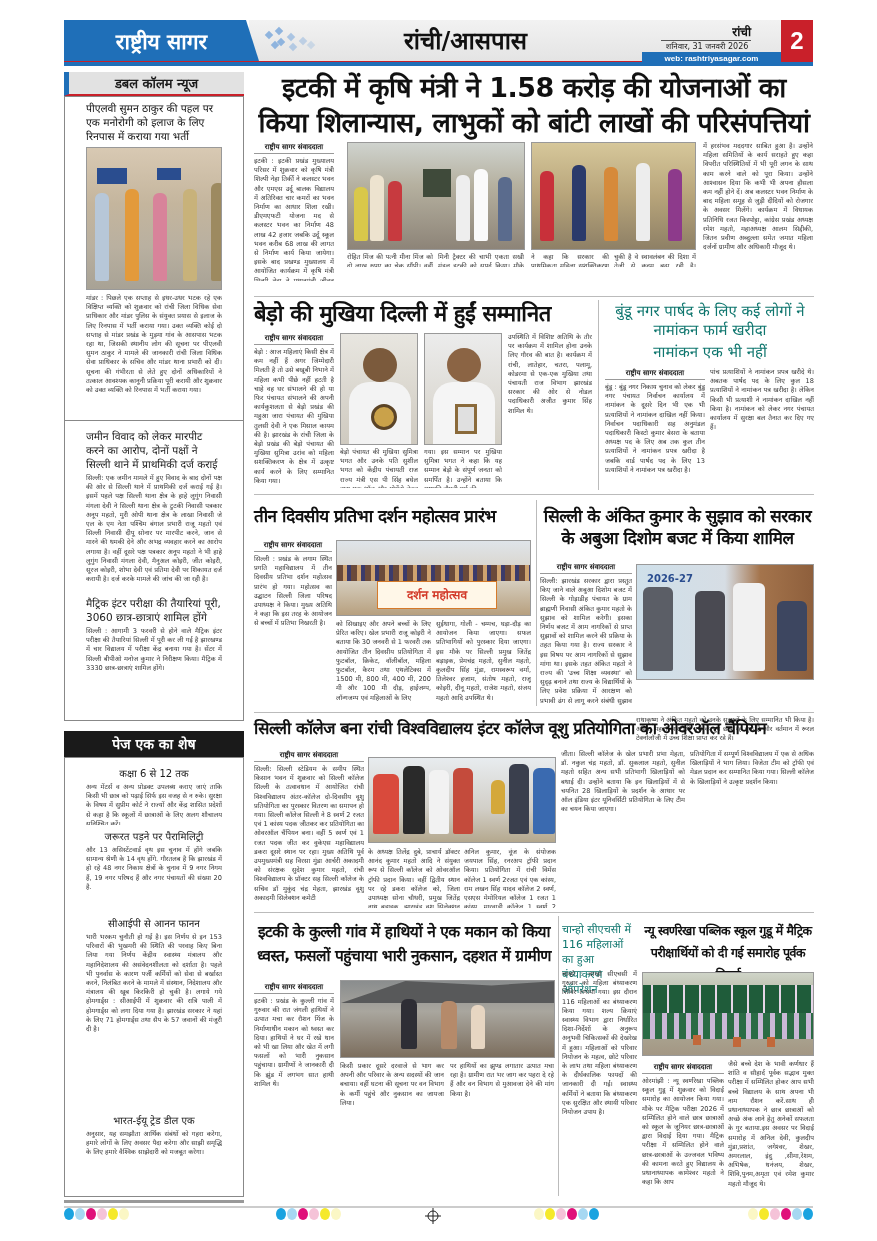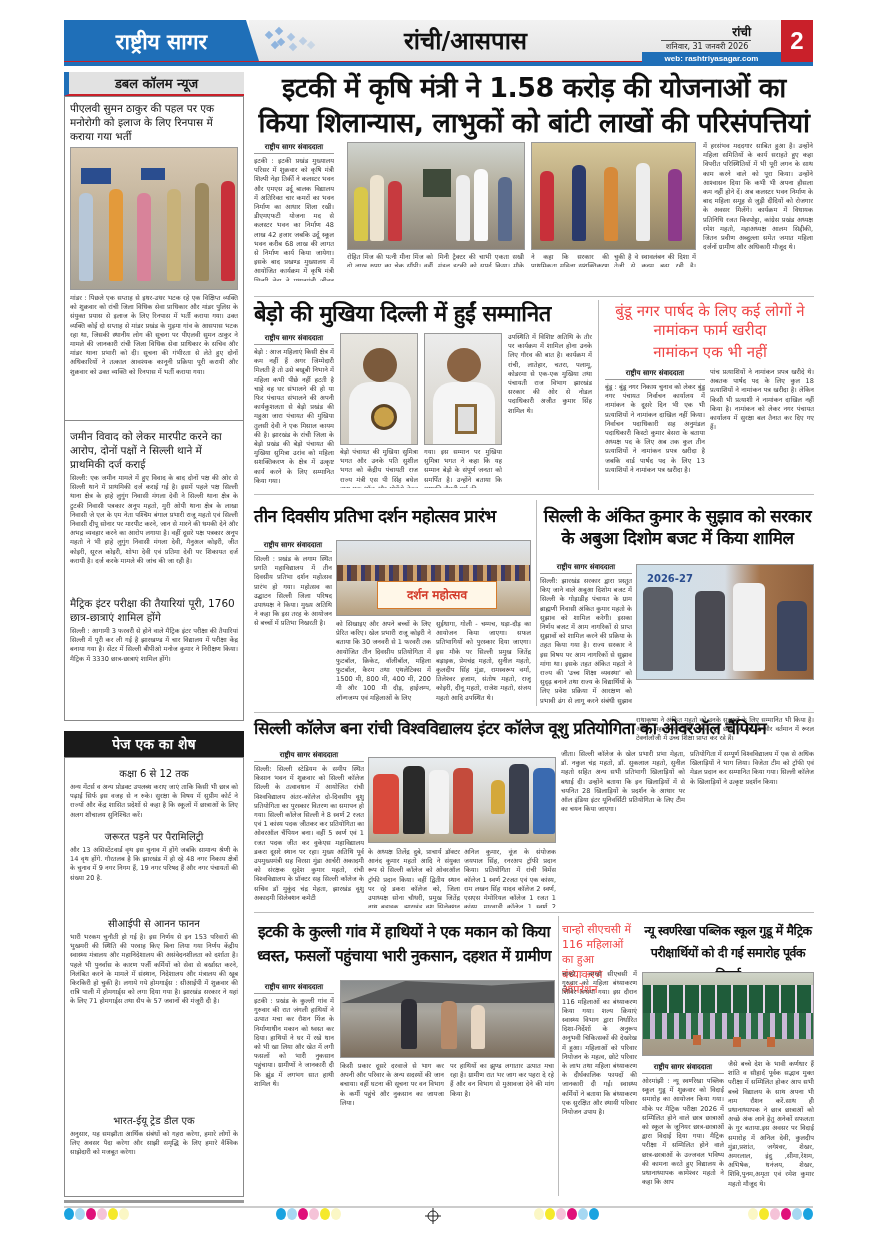--- a/index.html
+++ b/index.html
@@ -17,34 +17,34 @@
   .mast-section { position: absolute; left: 340px; top: 3px; font-family: "DejaVu Serif", serif; font-weight: bold; font-size: 24px; color: #111; }
   .mast-city { position: absolute; left: 597px; top: 3px; width: 90px; text-align: right; font-size: 12px; font-weight: bold; color: #111; border-bottom: 1px solid #555; }
   .mast-date { position: absolute; left: 588px; top: 20px; width: 110px; text-align: center; font-size: 8px; color: #222; }
   .mast-page { position: absolute; left: 717px; top: 0; width: 32px; height: 41px; background: #c9202a; color: #fff; font-weight: bold; font-size: 24px; display: flex; align-items: center; justify-content: center; font-family: "Liberation Sans", sans-serif; }
   .mast-bar { position: absolute; left: 0; top: 41px; width: 749px; height: 5px; background: #1f6fb8; border-top: 1px solid #c9202a; }
   .mast-web { position: absolute; left: 578px; top: 32px; width: 139px; height: 13px; background: #1f6fb8; color: #fff; font-size: 8px; font-weight: bold; text-align: center; line-height: 13px; font-family: "Liberation Sans", sans-serif; }
 
   
   .left-col { position: absolute; left: 64px; top: 72px; width: 180px; }
   .box-head { background: #e2e2e2; border-left: 5px solid #1f6fb8; border-bottom: 2px solid #c9202a; height: 24px; text-align: center; font-weight: bold; font-size: 13px; line-height: 24px; }
-  .box { border: 1px solid #888; padding: 4px 5px; }
+  .box { border: 1px solid #888; padding: 4px 21px; }
   .headline-sm { font-size: 10.5px; line-height: 14px; color: #111; }
   .photo { background: linear-gradient(135deg, #c9bda8, #8f8676 40%, #b7a68e 70%, #6d655a); border: 1px solid #999; position: relative; overflow: hidden; }
   .photo .fig { position: absolute; bottom: 8px; width: 14px; border-radius: 6px 6px 2px 2px; }
   .body-text { font-size: 6.6px; line-height: 9.2px; color: #333; text-align: justify; }
   .sub-head { font-size: 10.5px; line-height: 14px; margin: 4px 0 3px; }
   .black-head { background: #1a1a1a; color: #fff; font-weight: bold; font-size: 14px; height: 26px; line-height: 26px; text-align: center; margin-top: 10px; }
   .center-sub { text-align: center; font-size: 10px; margin: 4px 0 3px; }
 
   
   .main-head { position: absolute; font-family: "DejaVu Sans", sans-serif; font-weight: bold; color: #111; letter-spacing: -0.5px; }
   .byline { font-size: 7px; text-align: center; border-bottom: 1px solid #999; padding-bottom: 2px; margin-bottom: 3px; color: #222; font-weight: bold; }
   .col { position: absolute; }
-  .light-head { position: absolute; text-align: center; color: #ef4444; font-weight: normal; }
+  .light-head { position: absolute; text-align: center; color: #0f766e; font-weight: normal; }
   .caption { position: absolute; }
   .rule-v { position: absolute; width: 1px; background: #bbb; }
   .rule-h { position: absolute; height: 1px; background: #bbb; }
 
   
   .footer-line { position: absolute; left: 64px; top: 1206px; width: 749px; height: 2px; background: #ccc; }
   .footer-gray { position: absolute; left: 64px; top: 1200px; width: 180px; height: 3px; background: #999; }
   .dots { position: absolute; top: 1208px; display: flex; gap: 1px; }
   .dots span { width: 10px; height: 12px; border-radius: 50%; display: inline-block; }
   .reg-mark { position: absolute; left: 425px; top: 1208px; width: 16px; height: 16px; }
@@ -85,21 +85,21 @@
       <div class="fig" style="left:66px;height:88px;background:#d8839a;"></div>
       <div class="fig" style="left:96px;height:92px;background:#c8b27a;"></div>
       <div class="fig" style="left:124px;height:98px;background:#9d8a60;"></div>
       <div class="fig" style="left:150px;height:100px;background:#c8303a;"></div>
     </div>
     <div class="body-text" style="height:128px;overflow:hidden;">मांडर : पिछले एक सप्ताह से इधर-उधर भटक रहे एक विक्षिप्त व्यक्ति को शुक्रवार को रांची जिला विधिक सेवा प्राधिकार और मांडर पुलिस के संयुक्त प्रयास से इलाज के लिए रिनपास में भर्ती कराया गया। उक्त व्यक्ति कोई दो सप्ताह से मांडर प्रखंड के मुड़मा गांव के आसपास भटक रहा था, जिसकी स्थानीय लोग की सूचना पर पीएलवी सुमन ठाकुर ने मामले की जानकारी रांची जिला विधिक सेवा प्राधिकार के सचिव और मांडर थाना प्रभारी को दी। सूचना की गंभीरता से लेते हुए दोनों अधिकारियों ने तत्काल आवश्यक कानूनी प्रक्रिया पूरी करायी और शुक्रवार को उक्त व्यक्ति को रिनपास में भर्ती कराया गया।</div>
   </div>
   <div class="box" style="border-top:none;height:300px;">
     <div class="sub-head">जमीन विवाद को लेकर मारपीट करने का आरोप, दोनों पक्षों ने सिल्ली थाने में प्राथमिकी दर्ज कराई</div>
     <div class="body-text" style="height:118px;overflow:hidden;">सिल्ली: एक जमीन मामले में हुए विवाद के बाद दोनों पक्ष की ओर से सिल्ली थाने में प्राथमिकी दर्ज कराई गई है। इसमें पहले पक्ष सिल्ली थाना क्षेत्र के हाहे लुगुंग निवासी मंगला देवी ने सिल्ली थाना क्षेत्र के टुटकी निवासी पत्रकार अनूप महतो, मुरी ओपी थाना क्षेत्र के लाखा निवासी जे एल के एम नेता पश्चिम बंगाल प्रभारी राजू महतो एवं सिल्ली निवासी दीपू सोनार पर मारपीट करने, जान से मारने की धमकी देने और अभद्र व्यवहार करने का आरोप लगाया है। वहीं दूसरे पक्ष पत्रकार अनूप महतो ने भी हाहे लुगुंग निवासी मंगला देवी, मैनुअल कोइरी, जीत कोइरी, सूरज कोइरी, शोभा देवी एवं प्रतिमा देवी पर शिकायत दर्ज करायी है। दर्ज करके मामले की जांच की जा रही है।</div>
-    <div class="sub-head">मैट्रिक इंटर परीक्षा की तैयारियां पूरी, 1760 छात्र-छात्राएं शामिल होंगे</div>
+    <div class="sub-head">मैट्रिक इंटर परीक्षा की तैयारियां पूरी, 3060 छात्र-छात्राएं शामिल होंगे</div>
     <div class="body-text" style="height:90px;overflow:hidden;">सिल्ली : आगामी 3 फरवरी से होने वाले मैट्रिक इंटर परीक्षा की तैयारियां सिल्ली में पूरी कर ली गई है झारखण्ड में चार विद्यालय में परीक्षा केंद्र बनाया गया है। सेंटर में सिल्ली बीपीओ मनोज कुमार ने निरीक्षण किया। मैट्रिक में 3330 छात्र-छात्राएं शामिल होंगे।</div>
   </div>
 
   <div class="black-head">पेज एक का शेष</div>
   <div class="box" style="height:440px;overflow:hidden;">
     <div class="center-sub">कक्षा 6 से 12 तक</div>
     <div class="body-text" style="height:42px;overflow:hidden;">अन्य मेंटर्स व अन्य प्रोडक्ट उपलब्ध कराए जाएं ताकि किसी भी छात्र को पढ़ाई सिर्फ इस वजह से न रुके। सुरक्षा के विषय में सुप्रीम कोर्ट ने राज्यों और केंद्र शासित प्रदेशों से कहा है कि स्कूलों में छात्राओं के लिए अलग शौचालय सुनिश्चित करें।</div>
     <div class="center-sub">जरूरत पड़ने पर पैरामिलिट्री</div>
     <div class="body-text" style="height:66px;overflow:hidden;">और 13 असिस्टेंटवार्ड वृथ इस चुनाव में होंगे जबकि सामान्य श्रेणी के 14 वृथ होंगे. गौरतलब है कि झारखंड में हो रहे 48 नगर निकाय क्षेत्रों के चुनाव में 9 नगर निगम हैं, 19 नगर परिषद हैं और नगर पंचायतों की संख्या 20 है.</div>
     <div class="center-sub">सीआईपी से आनन फानन</div>

